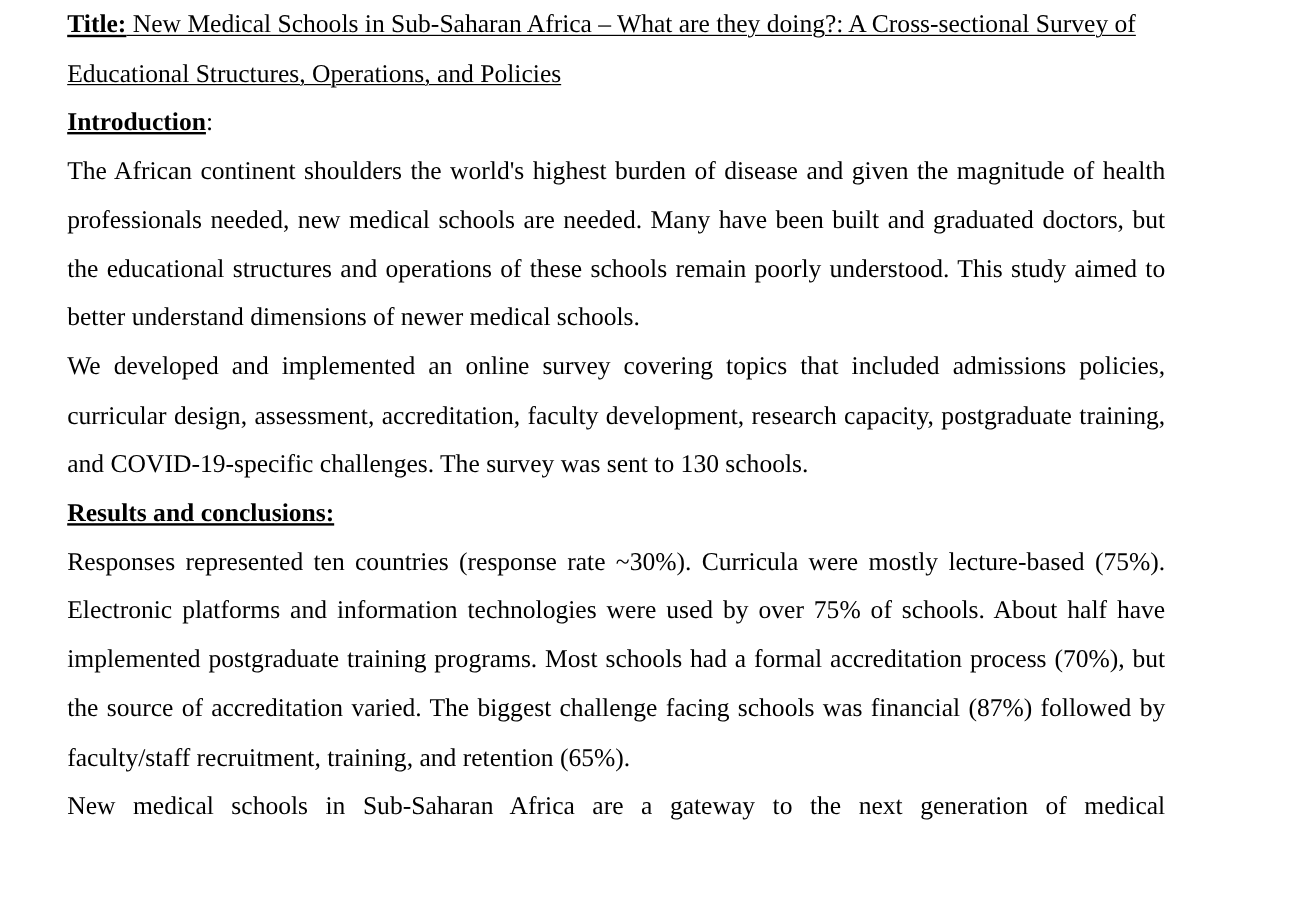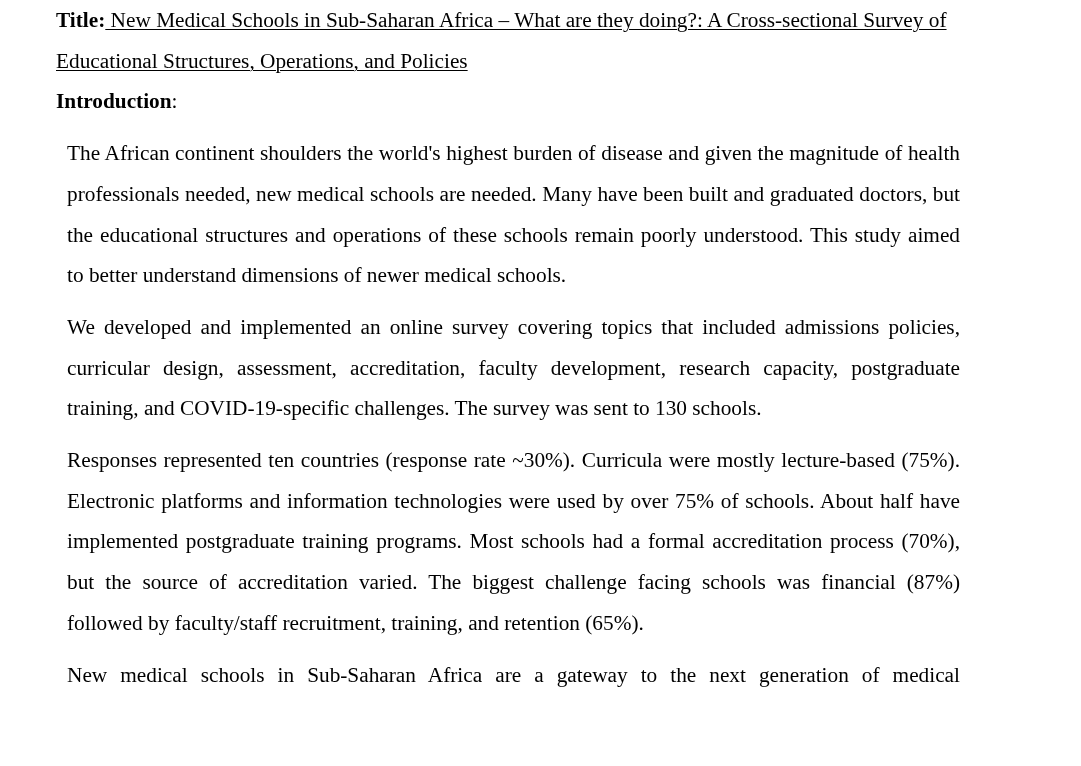--- a/index.html
+++ b/index.html
@@ -22,36 +22,38 @@
       font-size: 21.3px;
       line-height: 40.7px;
       color: #000000;
     }
     .line-block {
       margin: 0;
       padding: 0;
     }
     .label {
       font-weight: bold;
+      text-decoration: underline;
     }
     .title-text {
       text-decoration: underline;
       text-underline-offset: 2px;
       text-decoration-thickness: 1px;
     }
     .heading {
       margin: 0;
       font-weight: normal;
       font-size: inherit;
     }
     .heading .h-label {
       font-weight: bold;
+      text-decoration: underline;
     }
     .para {
-      margin: 11px;
+      margin: 0;
       text-align: justify;
       text-align-last: left;
     }
     .para.continues {
       text-align-last: justify;
     }
   </style>
 </head>
 <body>
 
@@ -63,17 +65,18 @@
   <section>
     <h2 class="heading"><span class="h-label">Introduction</span><span>:</span></h2>
     <p class="para">The African continent shoulders the world's highest burden of disease and given the magnitude of health professionals needed, new medical schools are needed. Many have been built and graduated doctors, but the educational structures and operations of these schools remain poorly understood. This study aimed to better understand dimensions of newer medical schools.</p>
   </section>
 
   <section>
     <p class="para">We developed and implemented an online survey covering topics that included admissions policies, curricular design, assessment, accreditation, faculty development, research capacity, postgraduate training, and COVID-19-specific challenges. The survey was sent to 130 schools.</p>
   </section>
 
   <section>
+    <h2 class="heading"><span class="h-label">Results and conclusions:</span><span></span></h2>
     <p class="para">Responses represented ten countries (response rate ~30%). Curricula were mostly lecture-based (75%). Electronic platforms and information technologies were used by over 75% of schools. About half have implemented postgraduate training programs. Most schools had a formal accreditation process (70%), but the source of accreditation varied. The biggest challenge facing schools was financial (87%) followed by faculty/staff recruitment, training, and retention (65%).</p>
     <p class="para continues">New medical schools in Sub-Saharan Africa are a gateway to the next generation of medical</p>
   </section>
 
 </div>
 
 </body></html>

